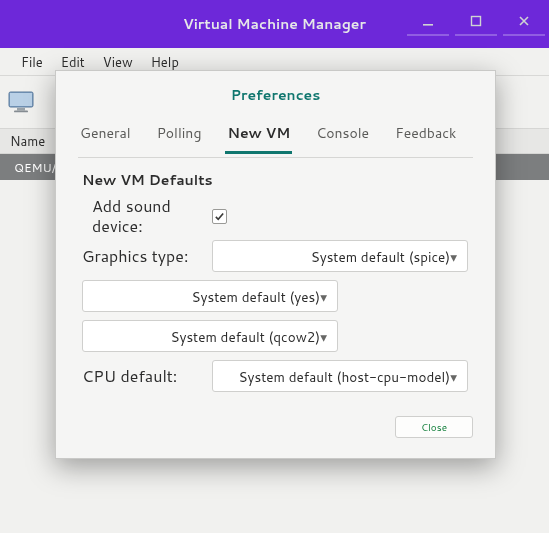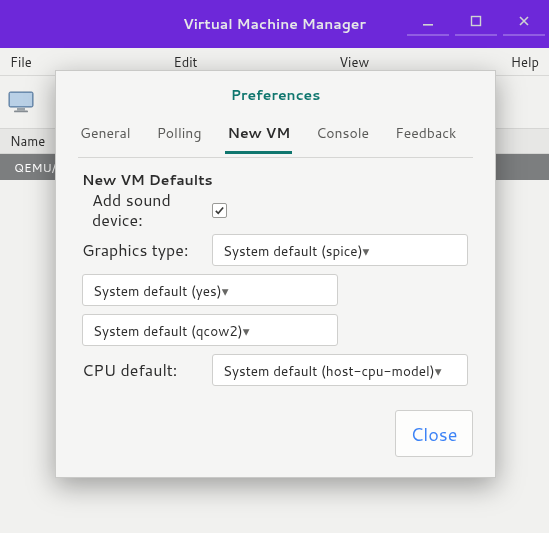--- a/index.html
+++ b/index.html
@@ -4,51 +4,51 @@
 <style>
 * { box-sizing: border-box; margin: 0; padding: 0; font-family: -apple-system, "Segoe UI", "Cantarell", sans-serif; }
 body { width: 549px; height: 533px; background: #f1f1ef; overflow: hidden; position: relative; }
 
 .titlebar { background: #6d28d9; height: 48px; display: flex; align-items: center; position: relative; color: #e6e8e8; }
 .titlebar-title { position: absolute; left: 0; right: 0; text-align: center; font-weight: 700; font-size: 14px; }
 .titlebar-controls { position: absolute; right: 4px; top: 8px; display: flex; gap: 6px; }
 .win-btn { width: 42px; height: 28px; display: flex; align-items: center; justify-content: center; color: #cfd3d3; border-bottom: 2px solid rgba(255,255,255,0.25); cursor: pointer; }
 .win-btn svg { width: 12px; height: 12px; }
 
-.menubar { height: 28px; background: #f1f1ef; display: flex; align-items: center; padding: 0 2px; gap: 2px; border-bottom: 1px solid #d8d8d6; justify-content: space-between; }
+.menubar { height: 28px; background: #f1f1ef; display: flex; align-items: center; padding: 0 13px; gap: 2px; border-bottom: 1px solid #d8d8d6; }
 .menu-item { padding: 3px 8px; font-size: 13px; color: #2c2c2c; cursor: pointer; }
 
 .toolbar-row { height: 52px; display: flex; align-items: center; padding: 0 8px; }
 .vm-icon { width: 26px; height: 22px; }
 
 .list-header { background: #e7e7e5; border-top: 1px solid #d6d6d4; border-bottom: 1px solid #d6d6d4; height: 26px; display: flex; align-items: center; font-size: 13px; color: #2e2e2e; padding-left: 10px; }
 .list-row { background: #7c7e7f; color: #ffffff; height: 26px; display: flex; align-items: center; padding-left: 14px; font-size: 12px; }
 
 .dialog { position: absolute; left: 55px; top: 70px; width: 441px; background: #f5f5f4; border: 1px solid #c9c9c7; box-shadow: 0 8px 26px rgba(0,0,0,0.35); }
 .dialog-title { text-align: center; font-weight: 700; font-size: 14px; color: #0f766e; padding: 14px 0 12px; }
 .tabs { display: flex; gap: 22px; padding: 0 22px 4px; }
 .tab { font-size: 14px; color: #5a5a58; padding: 6px 2px 8px; cursor: pointer; }
 .tab.active { color: #2c2c2c; font-weight: 600; border-bottom: 3px solid #0f766e; margin-bottom: -1px; }
 .tabline { border-bottom: 1px solid #d6d6d4; margin: 0 22px; }
 
 .section { padding: 12px 26px 8px; }
-.section-head { font-weight: 700; font-size: 14px; color: #2c2c2c; }
+.section-head { font-weight: 700; font-size: 14px; color: #2c2c2c; margin-bottom: 6px; }
 
 .field-row { display: flex; align-items: center; min-height: 40px; gap: 10px; }
 .field-label { width: 120px; font-size: 16px; color: #2c2c2c; line-height: 1.25; }
 .indent1 .field-label { padding-left: 10px; }
 
 .checkbox { width: 15px; height: 15px; border: 1px solid #9a9a97; background: #fff; display: inline-flex; align-items: center; justify-content: center; cursor: pointer; border-radius: 2px; }
 .checkbox svg { width: 11px; height: 11px; }
 
-.select { flex: 1; max-width: 256px; height: 32px; background: #fff; border: 1px solid #cfcfcd; border-radius: 3px; display: flex; align-items: center; justify-content: flex-start; padding: 0 10px; font-size: 13.5px; color: #2c2c2c; cursor: pointer; }
+.select { flex: 1; max-width: 256px; height: 32px; background: #fff; border: 1px solid #cfcfcd; border-radius: 3px; display: flex; align-items: center; justify-content: flex-end; padding: 0 10px; font-size: 13.5px; color: #2c2c2c; cursor: pointer; }
 .select .arrow { color: #676765; }
 
 .dialog-footer { display: flex; justify-content: flex-end; padding: 12px 22px 20px; }
-.btn { min-width: 78px; height: 47px; border: 1px solid #cfcfcd; background: #fdfdfc; border-radius: 3px; font-size: 18px; color: #3b82f6; display: flex; align-items: center; justify-content: center; cursor: pointer; }
+.btn { min-width: 78px; height: 22px; border: 1px solid #cfcfcd; background: #fdfdfc; border-radius: 3px; font-size: 10px; color: #15803d; display: flex; align-items: center; justify-content: center; cursor: pointer; }
 </style>
 </head>
 <body>
 
 <div class="titlebar">
   <div class="titlebar-title">Virtual Machine Manager</div>
   <div class="titlebar-controls">
     <div class="win-btn">
       <svg viewBox="0 0 12 12">
           <rect x="1" y="9" width="10" height="1.6" fill="currentColor"></rect>

